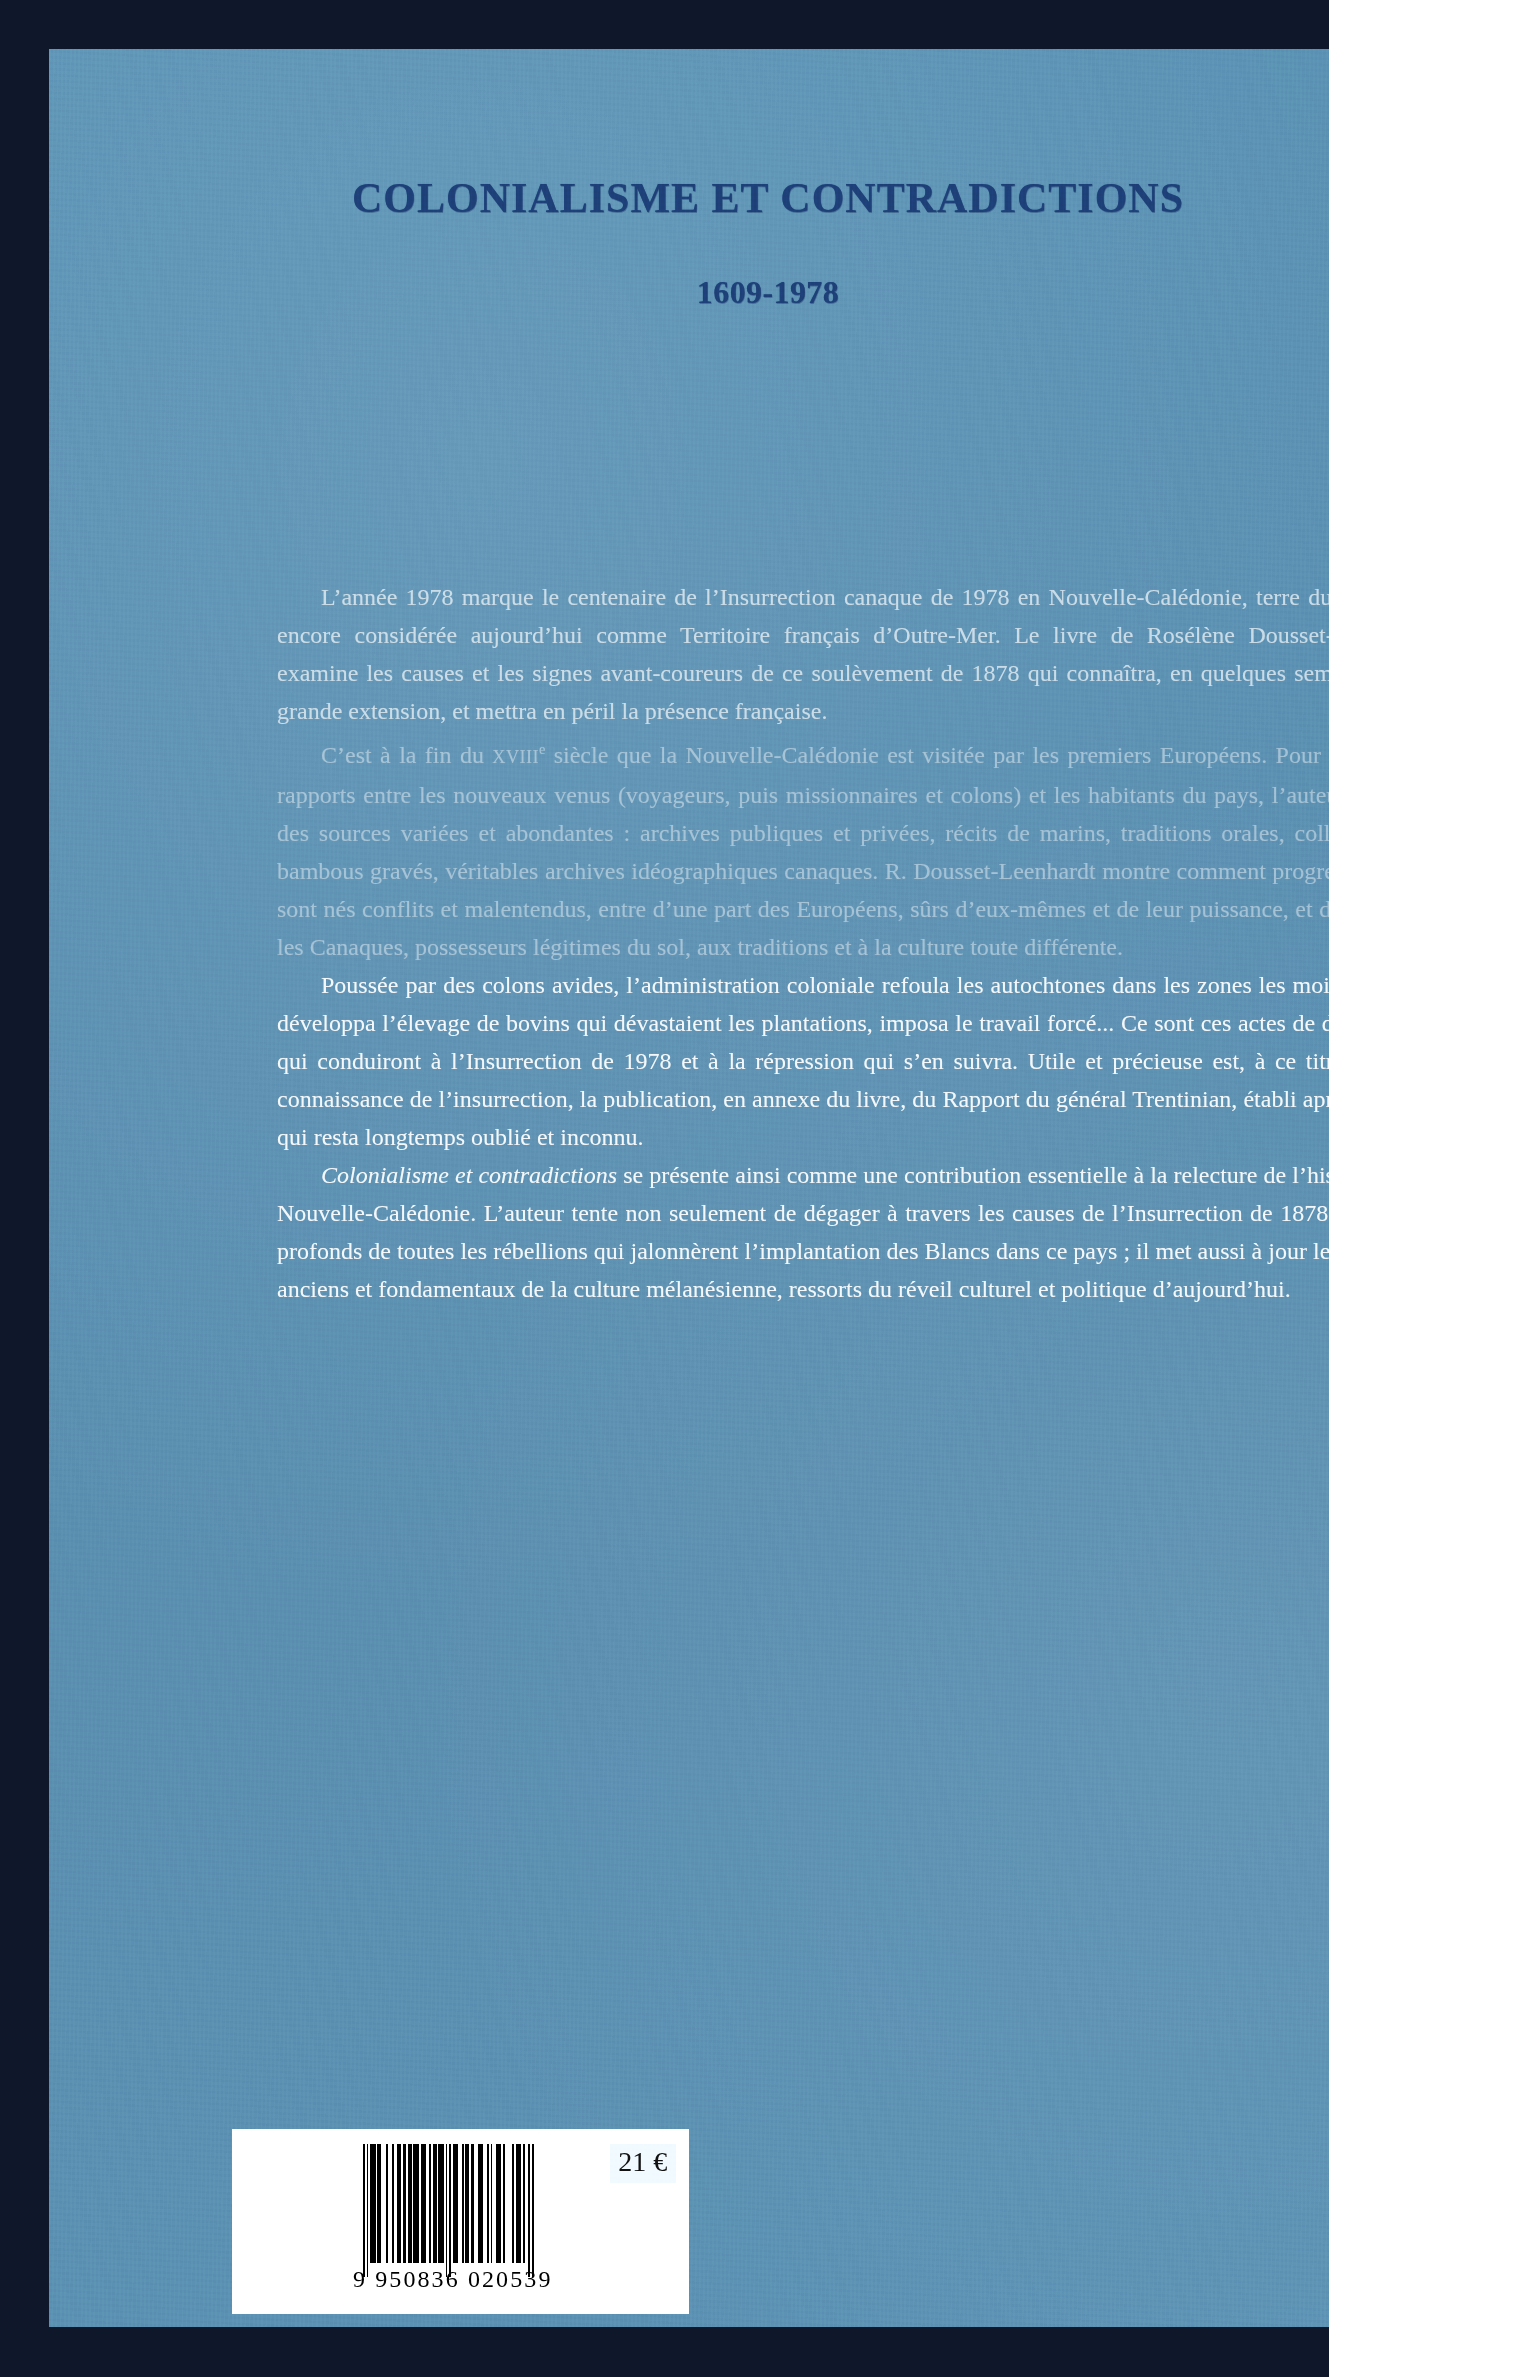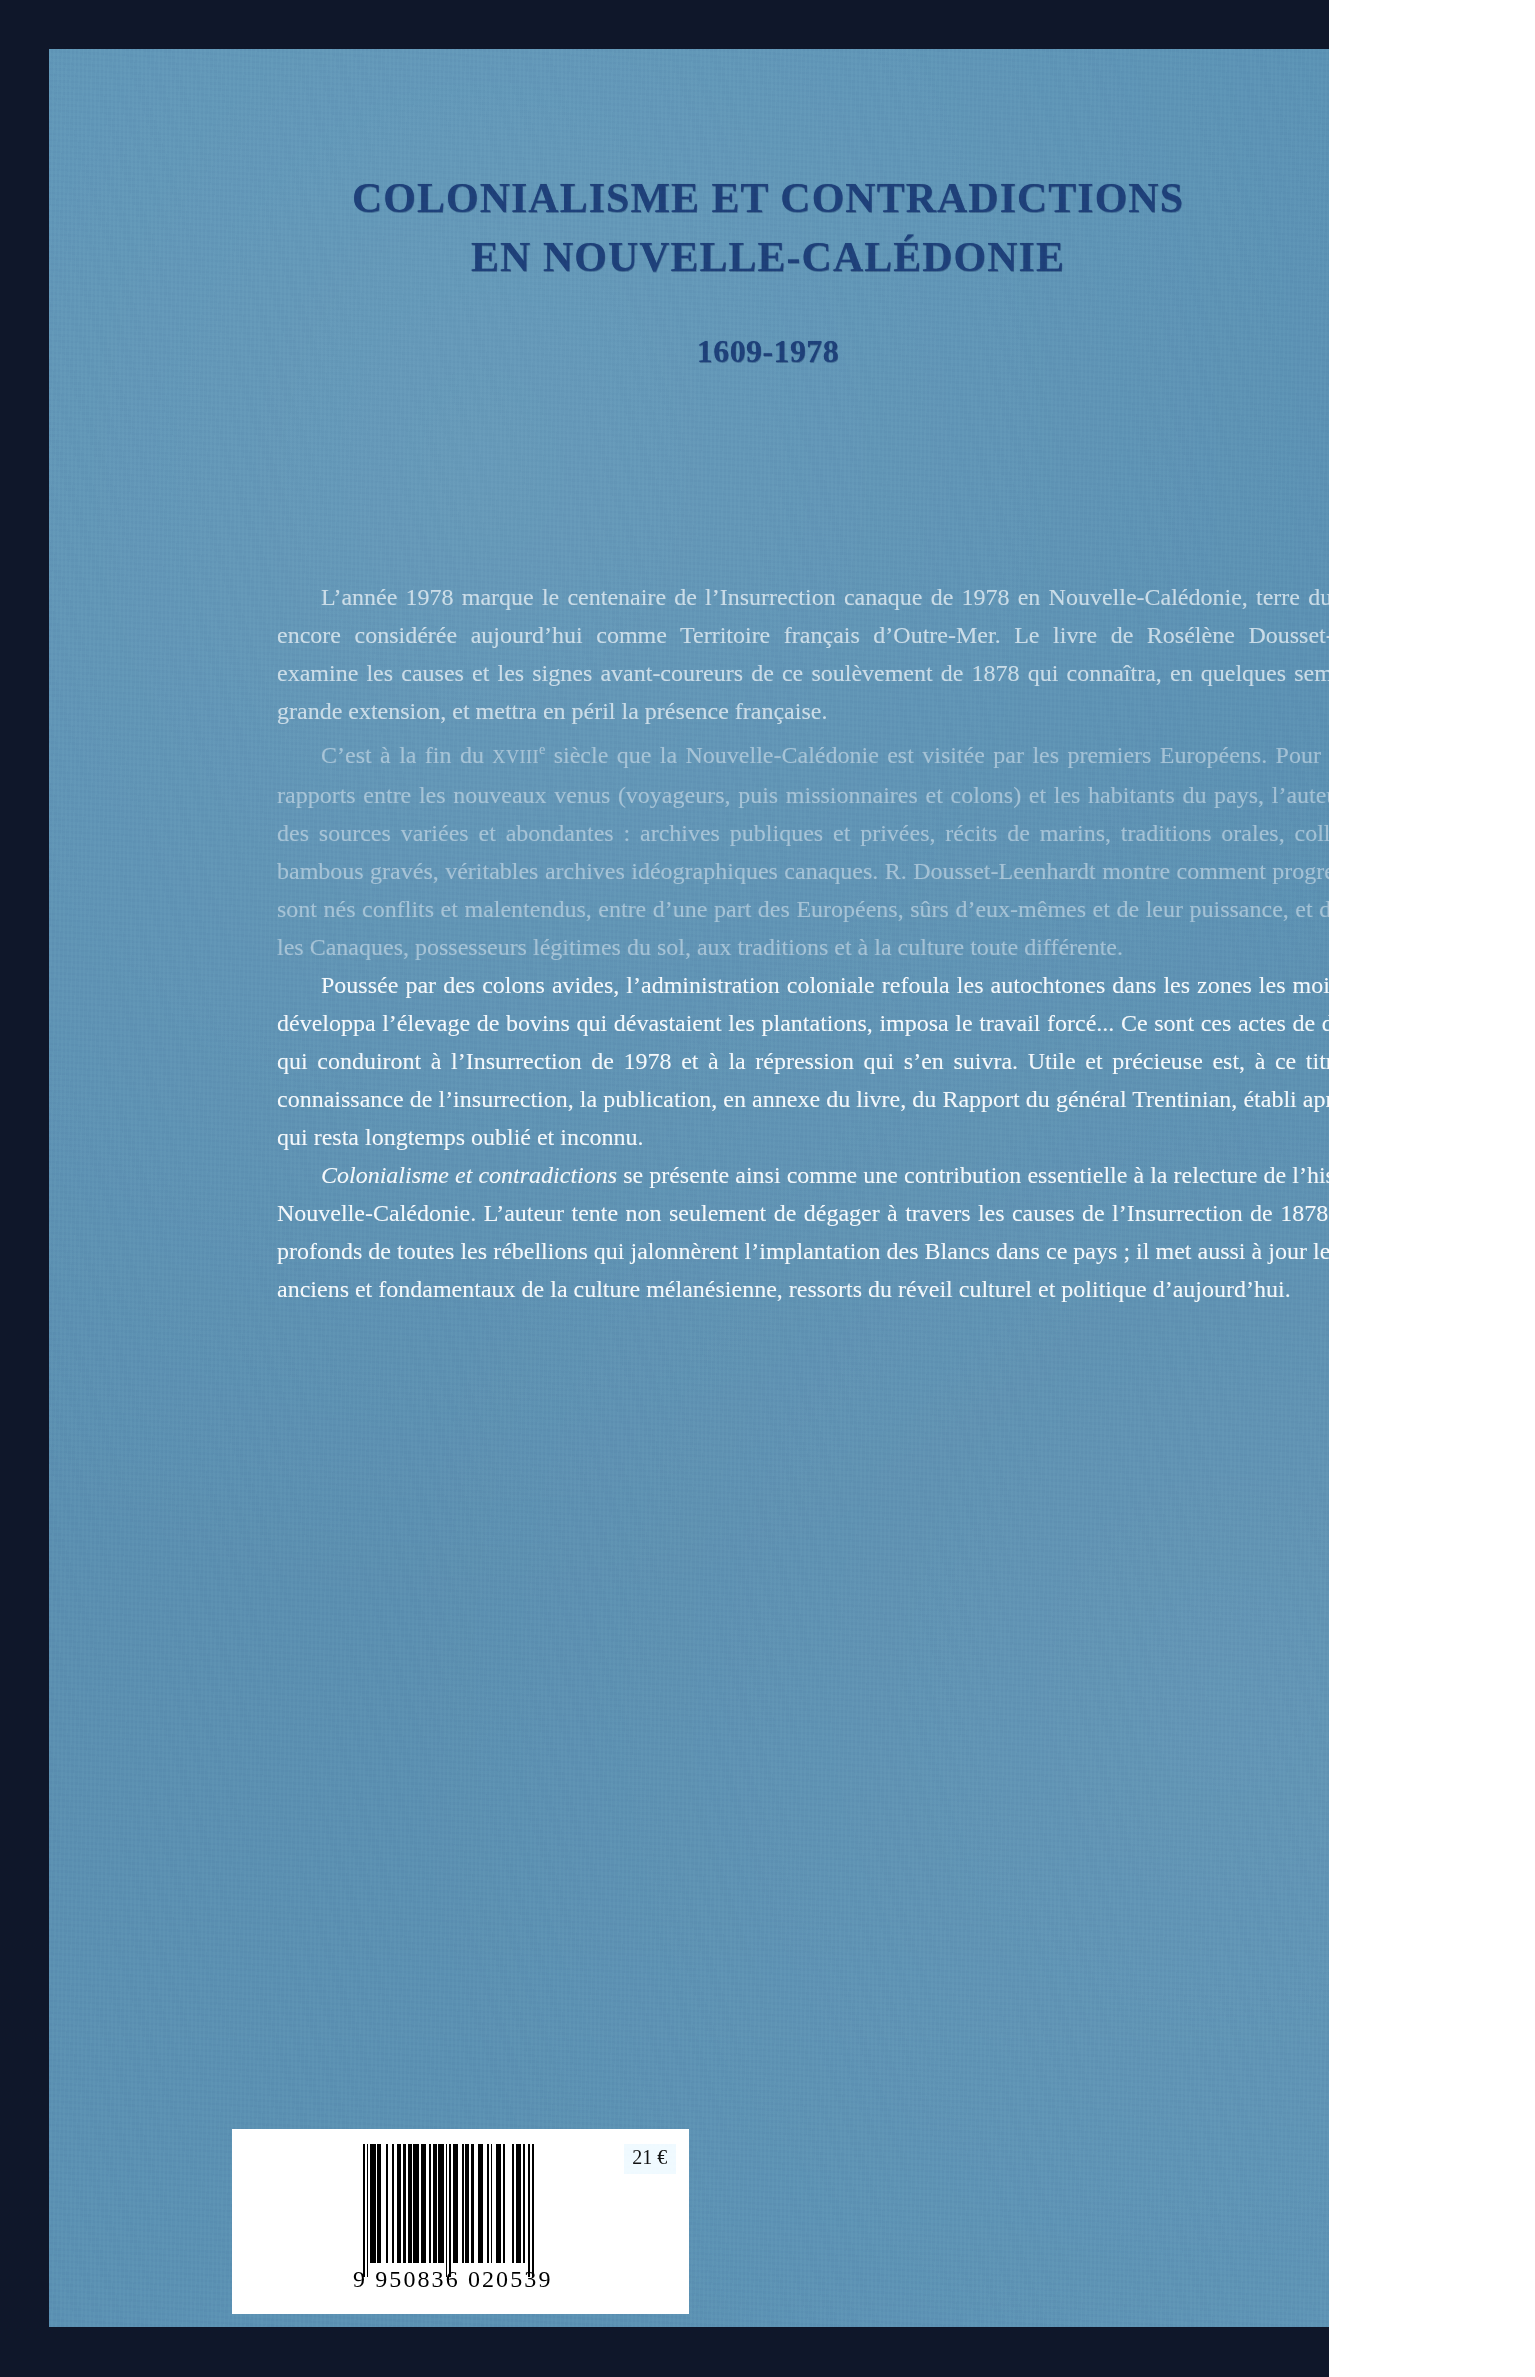--- a/index.html
+++ b/index.html
@@ -162,34 +162,33 @@
     text-align: center;
     white-space: nowrap;
   }
   #price-tag {
     position: absolute;
     right: 13.4px;
     top: 15px;
     background: #f0faff;
     color: #111;
     font-family: "Liberation Serif", "DejaVu Serif", serif;
-    font-size: 20px;
+    font-size: 28px;
     padding: 1.7px 8.4px 5px 8.4px;
     white-space: nowrap;
   }
 </style>
 </head>
 <body>
 
 <div id="page">
   <div id="cover">
 
     <div id="title-block">
       <div class="title-line" id="title-line-1">COLONIALISME ET CONTRADICTIONS</div>
-      <div class="title-line" id="title-line-2">EN NOUVELLE-CALÉDONIE</div>
       <div id="title-dates">1609-1978</div>
     </div>
 
     <div id="blurb">
 
       <p class="semi"><span>L’année 1978 marque le centenaire de l’Insurrection canaque de 1978 en Nouvelle-Calédonie, terre du Pacifique encore considérée aujourd’hui comme Territoire français d’Outre-Mer. Le livre de Rosélène Dousset-Leenhardt examine les causes et les signes avant-coureurs de ce soulèvement de 1878 qui connaîtra, en quelques semaines, une grande extension, et mettra en péril la présence française.</span></p>
 
       <p class="faded"><span>C’est à la fin du </span><span class="smallcaps">XVIII</span><span class="sup">e</span><span> siècle que la Nouvelle-Calédonie est visitée par les premiers Européens. Pour étudier les rapports entre les nouveaux venus (voyageurs, puis missionnaires et colons) et les habitants du pays, l’auteur a utilisé des sources variées et abondantes : archives publiques et privées, récits de marins, traditions orales, collections de bambous gravés, véritables archives idéographiques canaques. R. Dousset-Leenhardt montre comment progressivement sont nés conflits et malentendus, entre d’une part des Européens, sûrs d’eux-mêmes et de leur puissance, et d’autre part les Canaques, possesseurs légitimes du sol, aux traditions et à la culture toute différente.</span></p>
 
       <p><span>Poussée par des colons avides, l’administration coloniale refoula les autochtones dans les zones les moins fertiles, développa l’élevage de bovins qui dévastaient les plantations, imposa le travail forcé... Ce sont ces actes de domination qui conduiront à l’Insurrection de 1978 et à la répression qui s’en suivra. Utile et précieuse est, à ce titre, pour la connaissance de l’insurrection, la publication, en annexe du livre, du Rapport du général Trentinian, établi après 1878 et qui resta longtemps oublié et inconnu.</span></p>

